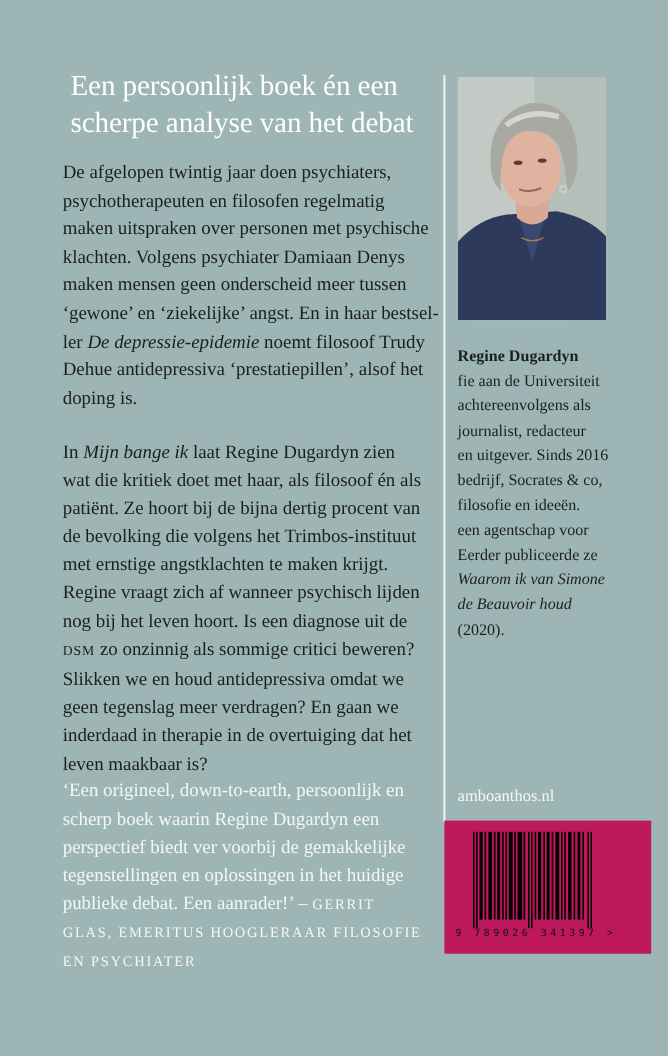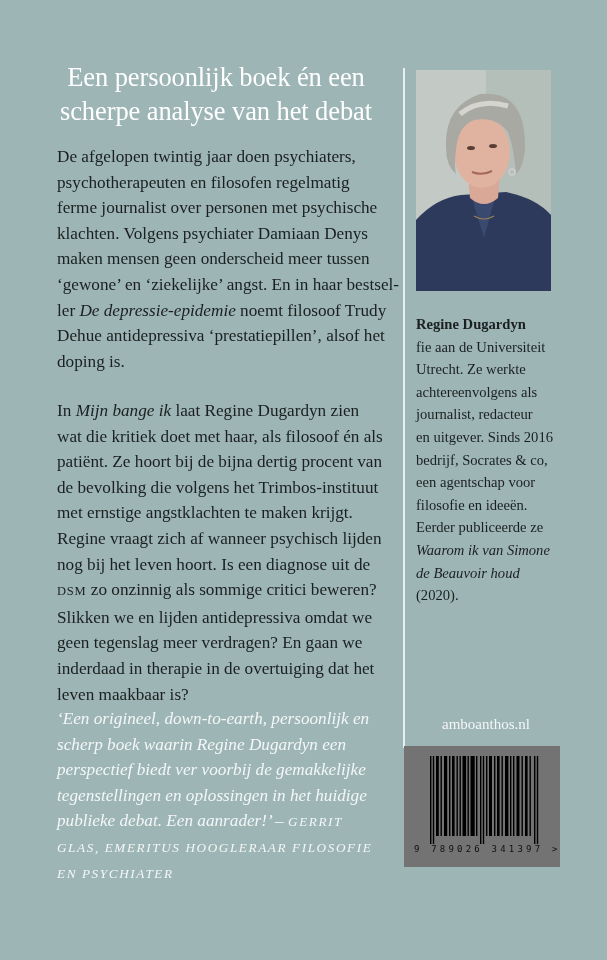--- a/index.html
+++ b/index.html
@@ -9,30 +9,29 @@
     body {
       width: 607px;
       height: 960px;
       background: #9db5b5;
       position: relative;
       overflow: hidden;
       font-family: "Liberation Serif", "DejaVu Serif", serif;
     }
     .title {
       position: absolute;
-      left: 46px;
+      left: 64px;
       top: 60px;
       width: 340px;
       color: #ffffff;
       font-size: 26.5px;
       line-height: 34px;
       margin: 0;
       font-weight: normal;
       letter-spacing: -0.1px;
-      text-align: center;
     }
     .title span { display: block; white-space: nowrap; }
 
     .body-col {
       position: absolute;
       left: 57px;
       width: 335px;
       color: #1b1f20;
       font-size: 17.2px;
       line-height: 25.6px;
@@ -41,21 +40,20 @@
     .p1 { top: 144px; }
     .p2 { top: 398px; }
     .quote {
       position: absolute;
       left: 57px;
       top: 706px;
       width: 340px;
       color: #f4f7f7;
       font-size: 17.2px;
       line-height: 25.6px;
-      font-style: italic;
     }
     .quote .ln { display: block; white-space: nowrap; }
     .sc {
       font-size: 13.2px;
       letter-spacing: 1.6px;
       text-transform: uppercase;
     }
     .smallcaps {
       font-size: 12.5px;
       letter-spacing: 0.8px;
@@ -95,30 +93,30 @@
     .bio .ln { display: block; white-space: nowrap; }
     .bio .name { font-weight: bold; }
 
     .website {
       position: absolute;
       left: 416px;
       top: 714px;
       color: #f4f7f7;
       font-size: 15px;
       line-height: 20px;
-      margin-left: 26px;
     }
 
     .barcode-box {
       position: absolute;
       left: 404px;
       top: 746px;
       width: 156px;
       height: 121px;
-      background: #737373;
+      background: #be185d;
+      padding-left: 32px;
     }
     .barcode-bars {
       position: absolute;
       left: 26px;
       top: 10px;
       width: 110px;
       height: 88px;
     }
     .barcode-digits {
       position: absolute;
@@ -136,39 +134,39 @@
 <body>
 
 <h1 class="title">
   <span>Een persoonlijk boek én een</span>
   <span>scherpe analyse van het debat</span>
 </h1>
 
 <div class="body-col p1">
   <span class="ln">De afgelopen twintig jaar doen psychiaters,</span>
   <span class="ln">psychotherapeuten en filosofen regelmatig</span>
-  <span class="ln">ferme journalist over personen met psychische</span>
+  <span class="ln">maken uitspraken over personen met psychische</span>
   <span class="ln">klachten. Volgens psychiater Damiaan Denys</span>
   <span class="ln">maken mensen geen onderscheid meer tussen</span>
   <span class="ln">‘gewone’ en ‘ziekelijke’ angst. En in haar bestsel-</span>
   <span class="ln"><span>ler </span><em>De depressie-epidemie</em><span> noemt filosoof Trudy</span></span>
   <span class="ln">Dehue antidepressiva ‘prestatiepillen’, alsof het</span>
   <span class="ln">doping is.</span>
 </div>
 
 <div class="body-col p2">
   <span class="ln"><span>In </span><em>Mijn bange ik</em><span> laat Regine Dugardyn zien</span></span>
   <span class="ln">wat die kritiek doet met haar, als filosoof én als</span>
   <span class="ln">patiënt. Ze hoort bij de bijna dertig procent van</span>
   <span class="ln">de bevolking die volgens het Trimbos-instituut</span>
   <span class="ln">met ernstige angstklachten te maken krijgt.</span>
   <span class="ln">Regine vraagt zich af wanneer psychisch lijden</span>
   <span class="ln">nog bij het leven hoort. Is een diagnose uit de</span>
   <span class="ln"><span class="smallcaps">dsm</span><span> zo onzinnig als sommige critici beweren?</span></span>
-  <span class="ln">Slikken we en lijden antidepressiva omdat we</span>
+  <span class="ln">Slikken we en houd antidepressiva omdat we</span>
   <span class="ln">geen tegenslag meer verdragen? En gaan we</span>
   <span class="ln">inderdaad in therapie in de overtuiging dat het</span>
   <span class="ln">leven maakbaar is?</span>
 </div>
 
 <div class="quote">
   <span class="ln">‘Een origineel, down-to-earth, persoonlijk en</span>
   <span class="ln">scherp boek waarin Regine Dugardyn een</span>
   <span class="ln">perspectief biedt ver voorbij de gemakkelijke</span>
   <span class="ln">tegenstellingen en oplossingen in het huidige</span>
@@ -201,27 +199,26 @@
 
     <circle cx="96" cy="102" r="3" fill="none" stroke="#cfcfcf" stroke-width="1.5"></circle>
 
     <path d="M58 146 Q68 152 78 146" stroke="#a08250" stroke-width="1.2" fill="none"></path>
   </svg>
 </div>
 
 <div class="bio">
   <span class="ln name">Regine Dugardyn</span>
   <span class="ln">fie aan de Universiteit</span>
-  <span class="ln">Utrecht. Ze werkte</span>
   <span class="ln">achtereenvolgens als</span>
   <span class="ln">journalist, redacteur</span>
   <span class="ln">en uitgever. Sinds 2016</span>
   <span class="ln">bedrijf, Socrates &amp; co,</span>
+  <span class="ln">filosofie en ideeën.</span>
   <span class="ln">een agentschap voor</span>
-  <span class="ln">filosofie en ideeën.</span>
   <span class="ln">Eerder publiceerde ze</span>
   <em class="ln">Waarom ik van Simone</em>
   <em class="ln">de Beauvoir houd</em>
   <span class="ln">(2020).</span>
 </div>
 
 <div class="website">amboanthos.nl</div>
 
 <div class="barcode-box">
   <svg class="barcode-bars" viewBox="0 0 110 88" preserveAspectRatio="none" xmlns="http://www.w3.org/2000/svg">

